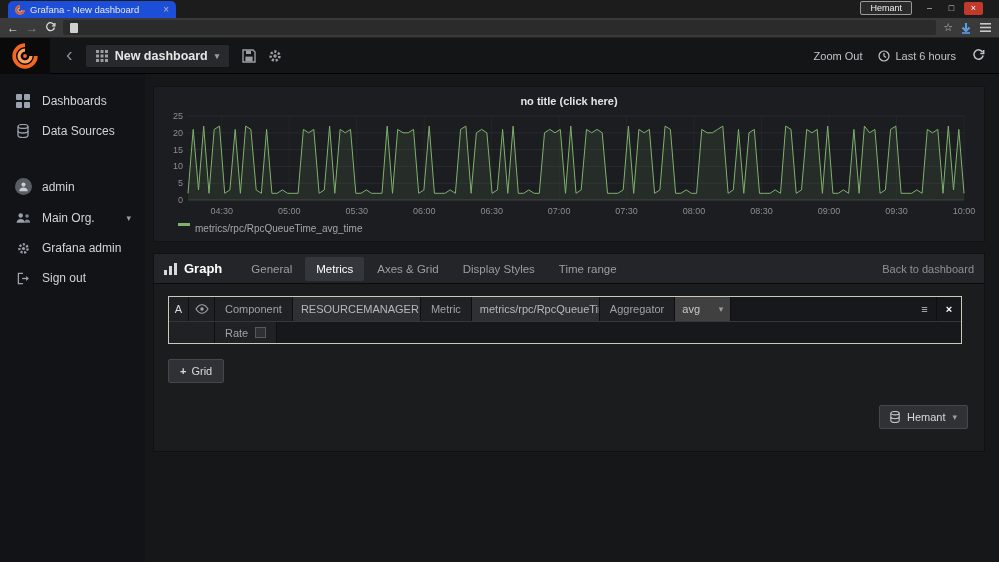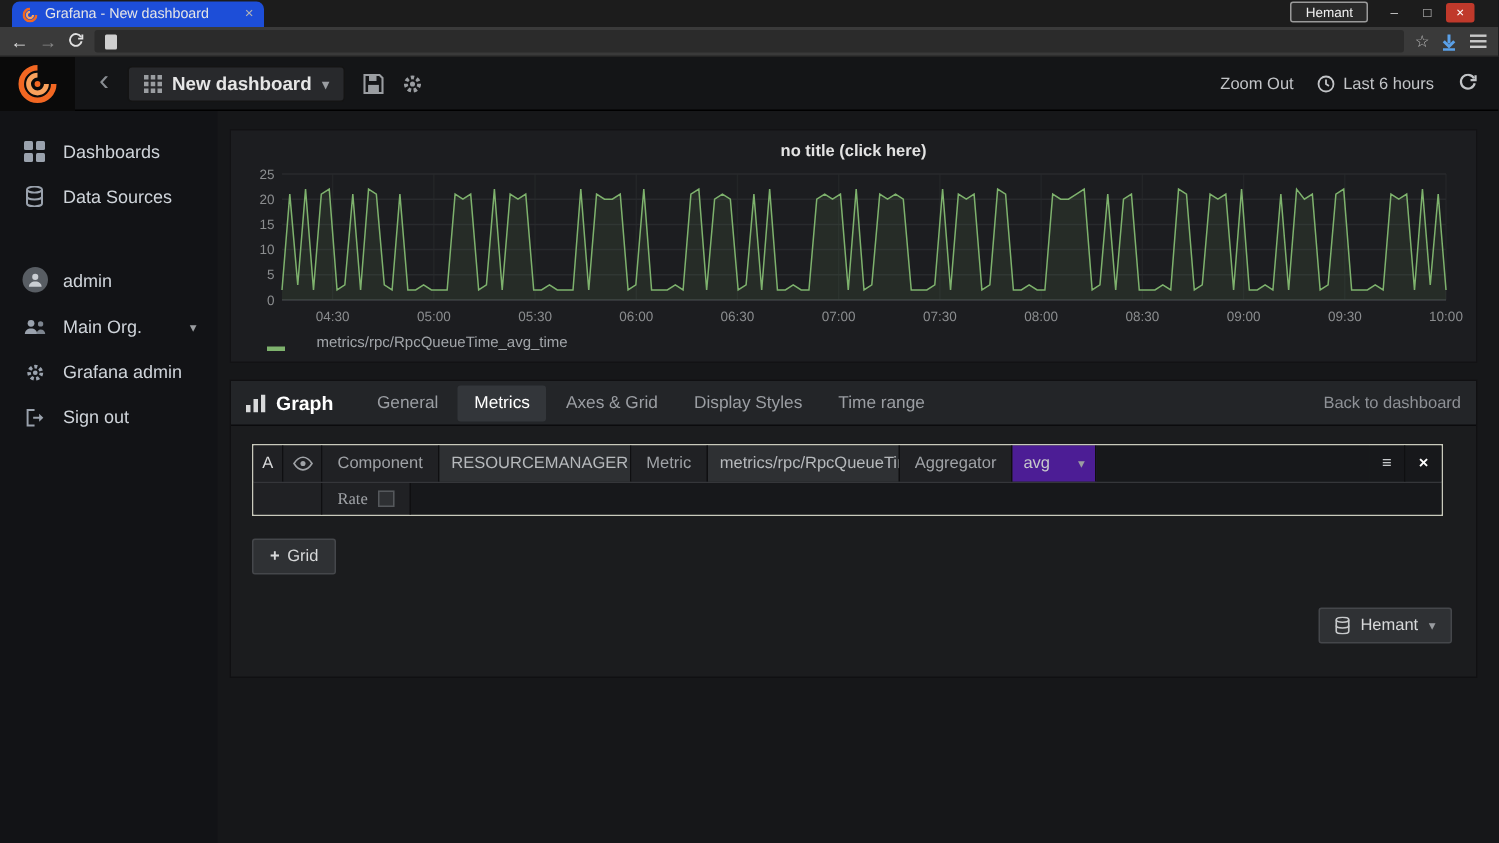--- a/index.html
+++ b/index.html
@@ -41,46 +41,46 @@
   .side-item { display:flex; align-items:center; gap:10px; padding:8px 14px; color:#cfd4da; font-size:12px; }
   .side-item .ico { width:18px; display:flex; justify-content:center; color:#9aa2ad; }
   .side-gap { height:24px; }
   .avatar { width:17px; height:17px; border-radius:50%; background:#585d63; display:flex; align-items:center; justify-content:center; }
   .main { flex:1; padding:12px 14px 0 8px; }
 
   
   .graph-panel { background:#1c1d20; border:1px solid #121214; padding:3px 4px 2px; }
   .panel-title { text-align:center; color:#e3e3e3; font-size:11px; font-weight:bold; padding:5px 0 3px; }
   #chart-svg { display:block; margin-left:2px; }
-  .legend { display:flex; align-items:flex-end; gap:21px; padding:1px 0 5px 20px; color:#a2a6aa; font-size:10px; }
+  .legend { display:flex; align-items:flex-start; gap:5px; padding:1px 0 5px 20px; color:#a2a6aa; font-size:10px; }
   .legend-swatch { width:12px; height:3px; background:#7EB26D; display:inline-block; }
 
   
   .edit-panel { background:#1b1c1e; margin-top:11px; border:1px solid #101012; }
   .tabs-row { height:30px; background:#232528; display:flex; align-items:center; padding:0 10px; gap:2px; border-bottom:1px solid #0b0b0d; }
   .panel-type { display:flex; gap:7px; align-items:center; color:#ffffff; font-size:13px; font-weight:bold; margin-right:16px; }
   .tab-link { color:#9b9ea3; font-size:11.5px; padding:6px 11px; border-radius:2px; }
   .tab-link.active { color:#ffffff; background:#33363a; }
   .back-dash { margin-left:auto; color:#8e9196; font-size:11px; }
 
   .editor-body { padding:12px 14px 10px; }
   .query-table { border:1px solid #c9cabc; width:99%; }
   .q-row { display:flex; height:24px; }
   .q-row + .q-row { border-top:1px solid #35363a; height:22px; }
   .q-cell { display:flex; align-items:center; border-right:1px solid #0f0f11; font-size:11px; }
   .q-letter { width:20px; justify-content:center; background:#202124; color:#d8d9da; }
   .q-eye { width:26px; justify-content:center; background:#202124; }
   .q-label { padding:0 10px; background:#202124; color:#9fa2a6; }
   .q-value { width:128px; background:#2e3033; color:#b6b9bc; padding:0 8px; white-space:nowrap; overflow:hidden; }
-  .q-select { width:56px; background:#4c1d95; color:#c7c9cb; justify-content:space-between; padding:0 7px; }
+  .q-select { width:56px; background:#404040; color:#c7c9cb; justify-content:space-between; padding:0 7px; }
   .q-flex { flex:1; background:#17181b; border-right:none; }
   .q-iconcell { width:24px; justify-content:center; background:#17181b; color:#c7c9cb; }
   .q-close { color:#ffffff; font-weight:bold; border-right:none; }
   .q-blank { width:46px; background:#202124; }
-  .q-rate { padding:0 10px; gap:7px; background:#202124; color:#9fa2a6;font-family:Liberation Serif, serif; }
+  .q-rate { padding:0 10px; gap:7px; background:#202124; color:#9fa2a6; }
   .checkbox { width:11px; height:11px; background:#2e3033; border:1px solid #55585c; display:inline-block; }
 
   .add-query { margin-top:15px; display:inline-flex; align-items:center; gap:5px; background:#2f3134; border:1px solid #45474b; border-radius:2px; color:#d8d9da; font-size:11px; padding:5px 11px; }
   .plus { font-weight:bold; }
   .datasource-row { display:flex; justify-content:flex-end; padding:22px 2px 12px; }
   .ds-btn { display:inline-flex; align-items:center; gap:7px; background:#2f3134; border:1px solid #45474b; border-radius:2px; color:#d8d9da; font-size:11px; padding:5px 10px; }
 
   svg { display:inline-block; }
 </style>
 </head>

